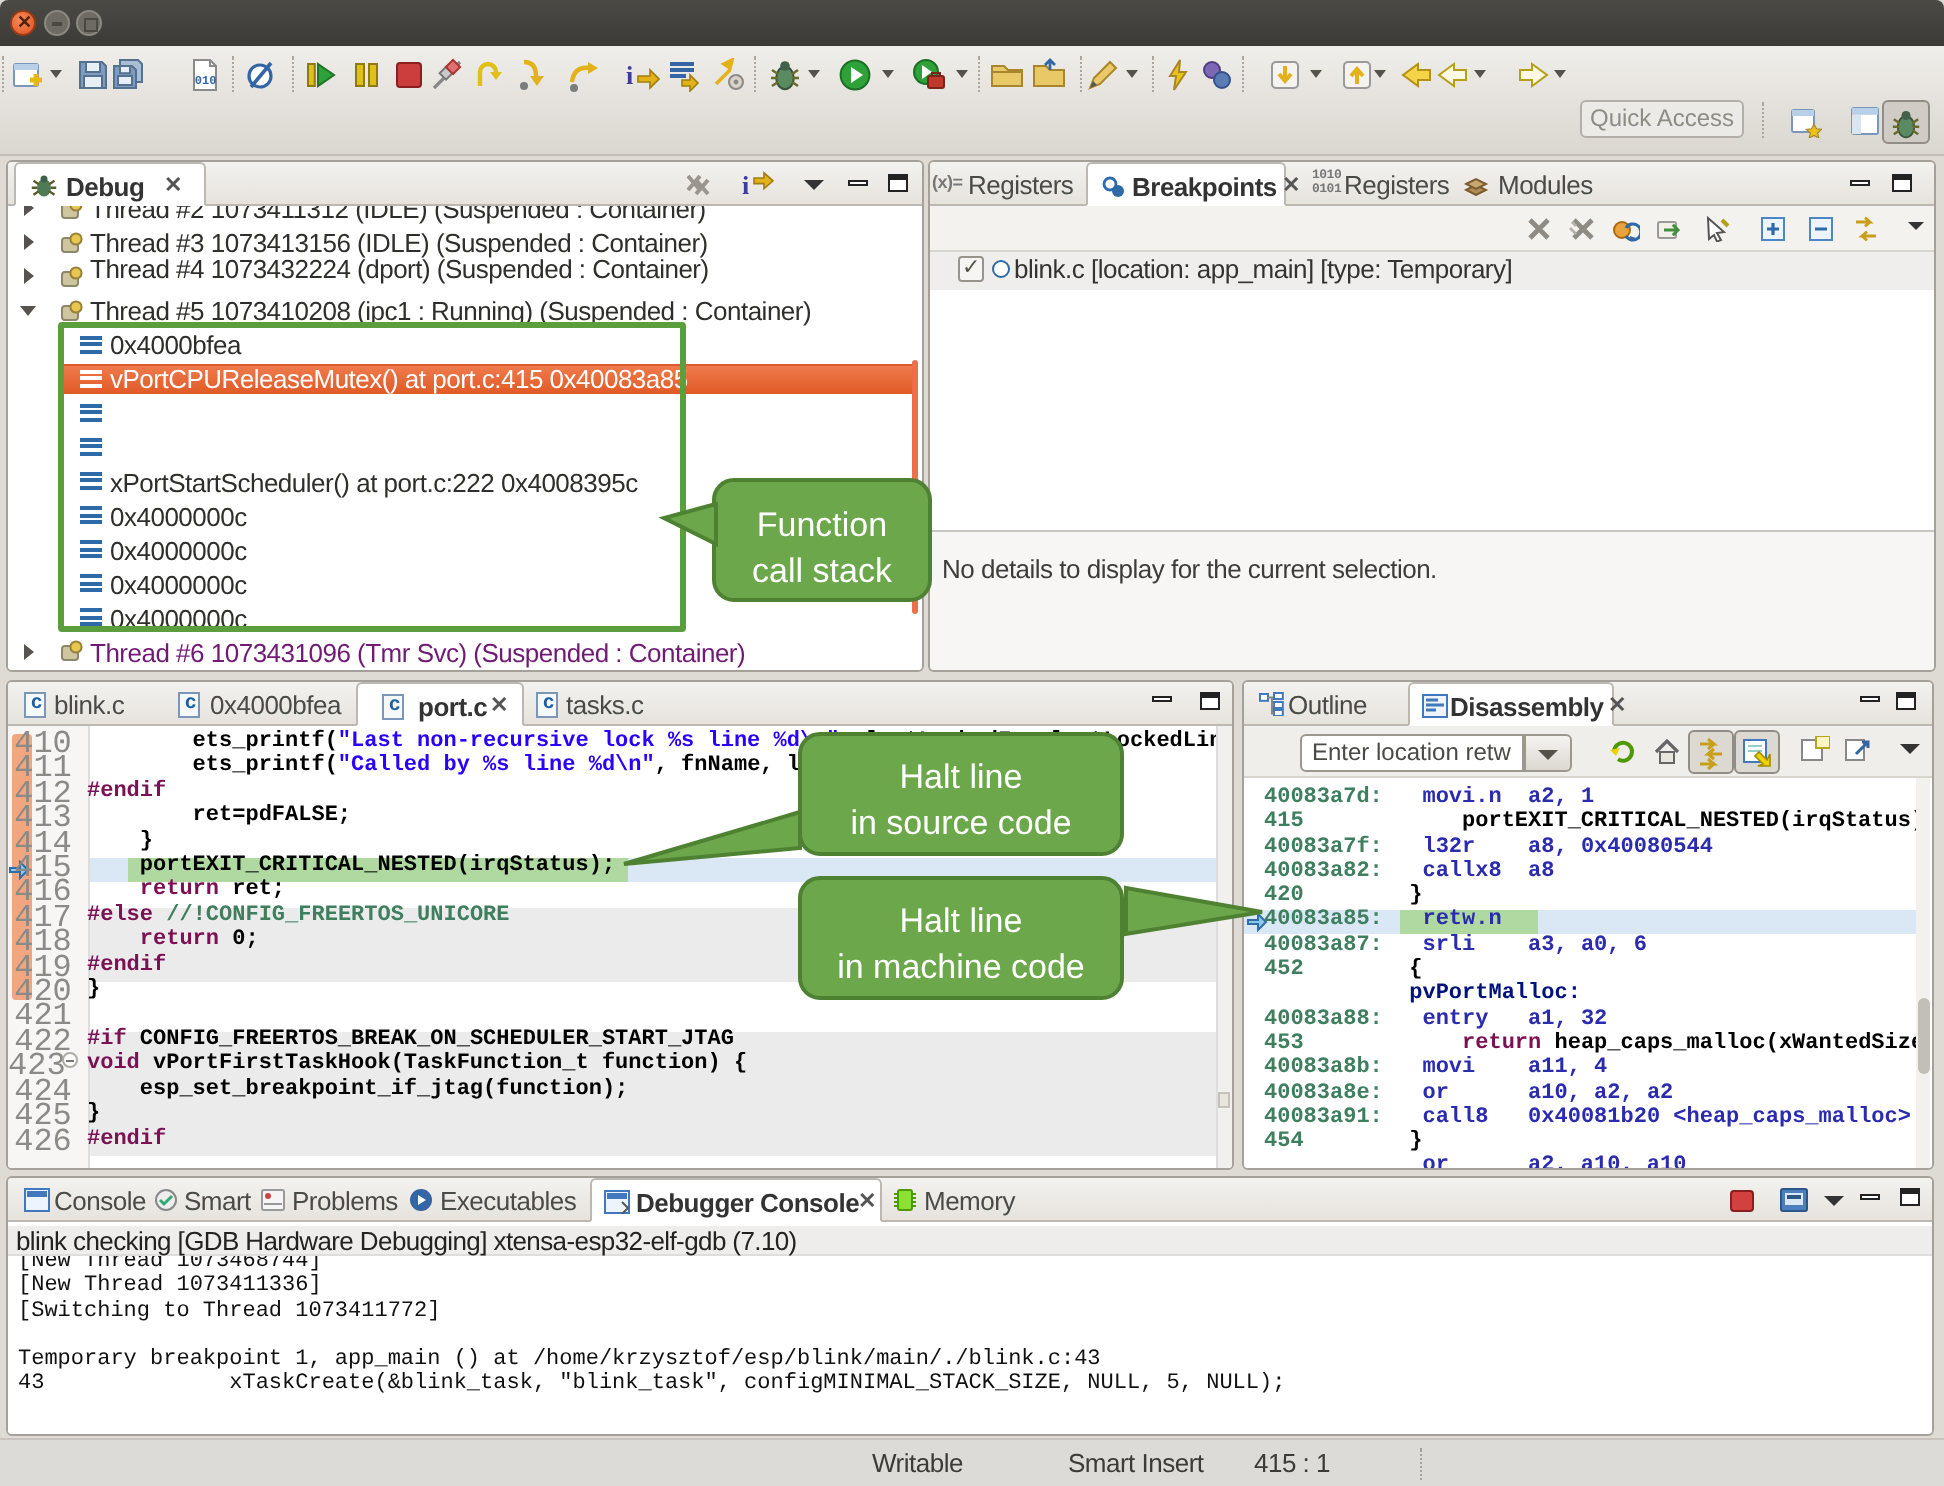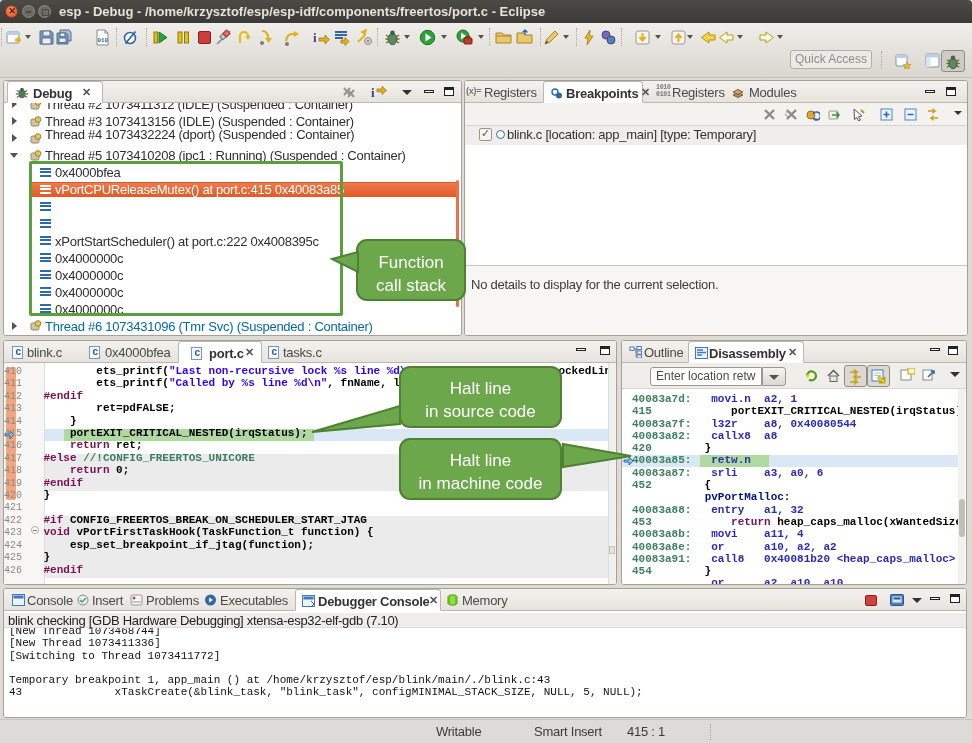--- a/index.html
+++ b/index.html
@@ -43,21 +43,21 @@
 .sficon div{height:2px;margin-bottom:1.4px;background:#2f6aa8}
 .selrow{position:absolute;background:linear-gradient(#ef7a4c,#e05a26);border-top:1px solid #d95a2b;color:#fff}
 
 .thicon{position:absolute;width:12px;height:11px}
 
 .gbox{position:absolute;border:3px solid #5a9e3e;border-radius:2px;z-index:30}
 .callout{position:absolute;background:#6ca84b;border:2px solid #4e8232;border-radius:11px;z-index:31;color:#fff;text-align:center;font-size:17px;line-height:23px}
 
 .mono{font-family:"Liberation Mono",monospace}
 .gutter{position:absolute;background:#f7f6f4;border-right:1px solid #ddd}
-.lnum{position:absolute;font-size:10px;color:#8a8a86;text-align:left;white-space:pre;font-family:"Liberation Mono",monospace}
+.lnum{position:absolute;font-size:16px;color:#8a8a86;text-align:center;white-space:pre;font-family:"Liberation Mono",monospace}
 pre.code{position:absolute;font-size:11px;line-height:12.4px;font-weight:bold;color:#000;white-space:pre}
 pre.code span.kw{color:#7b1053}
 pre.code span.str{color:#2a00ff}
 pre.code span.com{color:#3f7f5f}
 pre.code span.grn{color:#3f7f5f}
 pre.code span.blu{color:#2b2bb0}
 pre.code span.nvy{color:#00127c}
 .cfile{position:absolute;left:12px;top:5px;width:11px;height:13px;background:#f6f9fc;border:1px solid #7a96b8}
 .cfile::after{content:"c";position:absolute;left:2.5px;top:-1px;font-size:10px;color:#2060a0;font-weight:bold}
 
@@ -65,21 +65,20 @@
 
 #statusbar{left:0;top:719px;width:972px;height:24px;background:#dcdbd7;border-top:1px solid #c8c5c0;font-size:13px;letter-spacing:-0.25px;color:#3c3b38}
 </style>
 </head>
 <body>
 
 <div id="titlebar" class="abs">
   <div id="btn-close" class="circbtn"></div>
   <div id="btn-min" class="circbtn"></div>
   <div id="btn-max" class="circbtn"></div>
-  <div class="title">esp - Debug - /home/krzysztof/esp/esp-idf/components/freertos/port.c - Eclipse</div>
 </div>
 
 <div id="toolbar" class="abs">
   <div id="tbicons">
     <div class="tsep" style="left:1px"></div>
 
     <svg class="ticon" style="left:6px" viewBox="0 0 17 17">
         <rect x="1" y="3" width="12" height="11" rx="1" fill="#fff" stroke="#7a96b8"></rect>
         <rect x="1" y="3" width="12" height="3" fill="#b8cfe8"></rect>
         <path d="M12 8 v6 M9 11 h6" stroke="#e9b913" stroke-width="2.4"></path>
@@ -361,21 +360,21 @@
         <div style="background:#2f6aa8"></div>
         <div style="background:#2f6aa8"></div>
         <div style="background:#2f6aa8"></div>
       </div>
       <div class="trow" style="left:51px;top:198.8px;color:#2e2e2c">0x4000000c</div>
       <div class="tri closed" style="left:8px;top:218.85px;position:absolute"></div>
       <svg class="thicon" style="left:26px;top:217.35px" viewBox="0 0 12 11">
         <rect x="1" y="3" width="8" height="7" rx="1.5" fill="#cfc6a0" stroke="#8e866b" stroke-width="1"></rect>
         <circle cx="8" cy="3.5" r="2.8" fill="#e8c74f" stroke="#97803a"></circle>
       </svg>
-      <div class="trow" style="left:41px;top:215.85px;color:#0369a1">Thread #6 1073431096 (Tmr Svc) (Suspended : Container)</div>
+      <div class="trow" style="left:41px;top:215.85px;color:#701a75">Thread #6 1073431096 (Tmr Svc) (Suspended : Container)</div>
       <div style="position:absolute;right:2px;top:77px;width:3px;height:127px;background:#ed7148;border-radius:2px"></div>
     </div>
 </div>
 
 <div class="panel" id="bppanel" style="left:464px;top:80px;width:504px;height:256px">
   <div class="tabbar">
     <div class="tab" style="left:0px;width:76px">
         <span class="abs" style="left:1px;top:5px;font-size:9px;color:#777;font-weight:bold">(x)=</span>
         <span class="lbl" style="left:19px">Registers</span>
       </div>
@@ -536,21 +535,21 @@
     <div class="tab" style="left:2px;width:64px">
       <svg class="abs" style="left:5px;top:5px" width="13" height="12" viewBox="0 0 13 12">
           <rect x="1" y="1" width="4" height="3.4" fill="#fff" stroke="#4178be"></rect>
           <rect x="8" y="0.5" width="4.4" height="3" fill="#fff" stroke="#4178be"></rect>
           <rect x="8" y="5" width="4.4" height="3" fill="#fff" stroke="#4178be"></rect>
           <rect x="8" y="9" width="4.4" height="3" fill="#fff" stroke="#4178be"></rect>
           <path d="M5 2.7 h2 v8 h1 M7 2.7 v3.8 h1" stroke="#888" fill="none"></path>
         </svg>
       <span class="lbl" style="left:20px">Outline</span>
     </div>
-    <div class="tab active" style="left:66px;width:116px">
+    <div class="tab active" style="left:82px;width:103px">
       <svg class="abs" style="left:6px;top:5px" width="13" height="12" viewBox="0 0 13 12">
           <rect x="0.5" y="0.5" width="12" height="11" fill="#eef4fb" stroke="#4178be"></rect>
           <path d="M2 3 h6 M2 5.5 h9 M2 8 h5" stroke="#4178be" stroke-width="1.4"></path>
         </svg>
       <span class="lbl" style="left:20px">Disassembly</span>
       <span class="abs" style="left:99px;top:4px;font-size:11px;color:#555">✕</span>
     </div>
     <div class="hicon minbtn" style="left:308px;top:7px"></div>
     <div class="hicon maxbtn" style="left:326px;top:5px"></div>
   </div>
@@ -627,21 +626,21 @@
           <rect x="0.5" y="0.5" width="12" height="11" fill="#eef4fb" stroke="#4178be"></rect>
           <rect x="1.5" y="1.5" width="10" height="3" fill="#4178be"></rect>
         </svg>
         <span class="lbl" style="left:18px">Console</span>
       </div>
     <div class="tab" style="left:71px;width:50px">
         <svg class="abs" style="left:2px;top:5px" width="13" height="12" viewBox="0 0 13 12">
           <circle cx="6" cy="6" r="5" fill="#eee" stroke="#888"></circle>
           <path d="M3 6 l2 2 l4 -4" stroke="#3a7" stroke-width="1.5" fill="none"></path>
         </svg>
-        <span class="lbl" style="left:17px">Insert</span>
+        <span class="lbl" style="left:17px">Smart</span>
       </div>
     <div class="tab" style="left:123px;width:74px">
         <svg class="abs" style="left:3px;top:5px" width="13" height="12" viewBox="0 0 13 12">
           <rect x="1" y="1" width="11" height="10" rx="1" fill="#f5f5f5" stroke="#999"></rect>
           <circle cx="4" cy="4" r="1.5" fill="#c44"></circle>
           <path d="M2 8 h9" stroke="#999"></path>
         </svg>
         <span class="lbl" style="left:19px">Problems</span>
       </div>
     <div class="tab" style="left:197px;width:94px">

